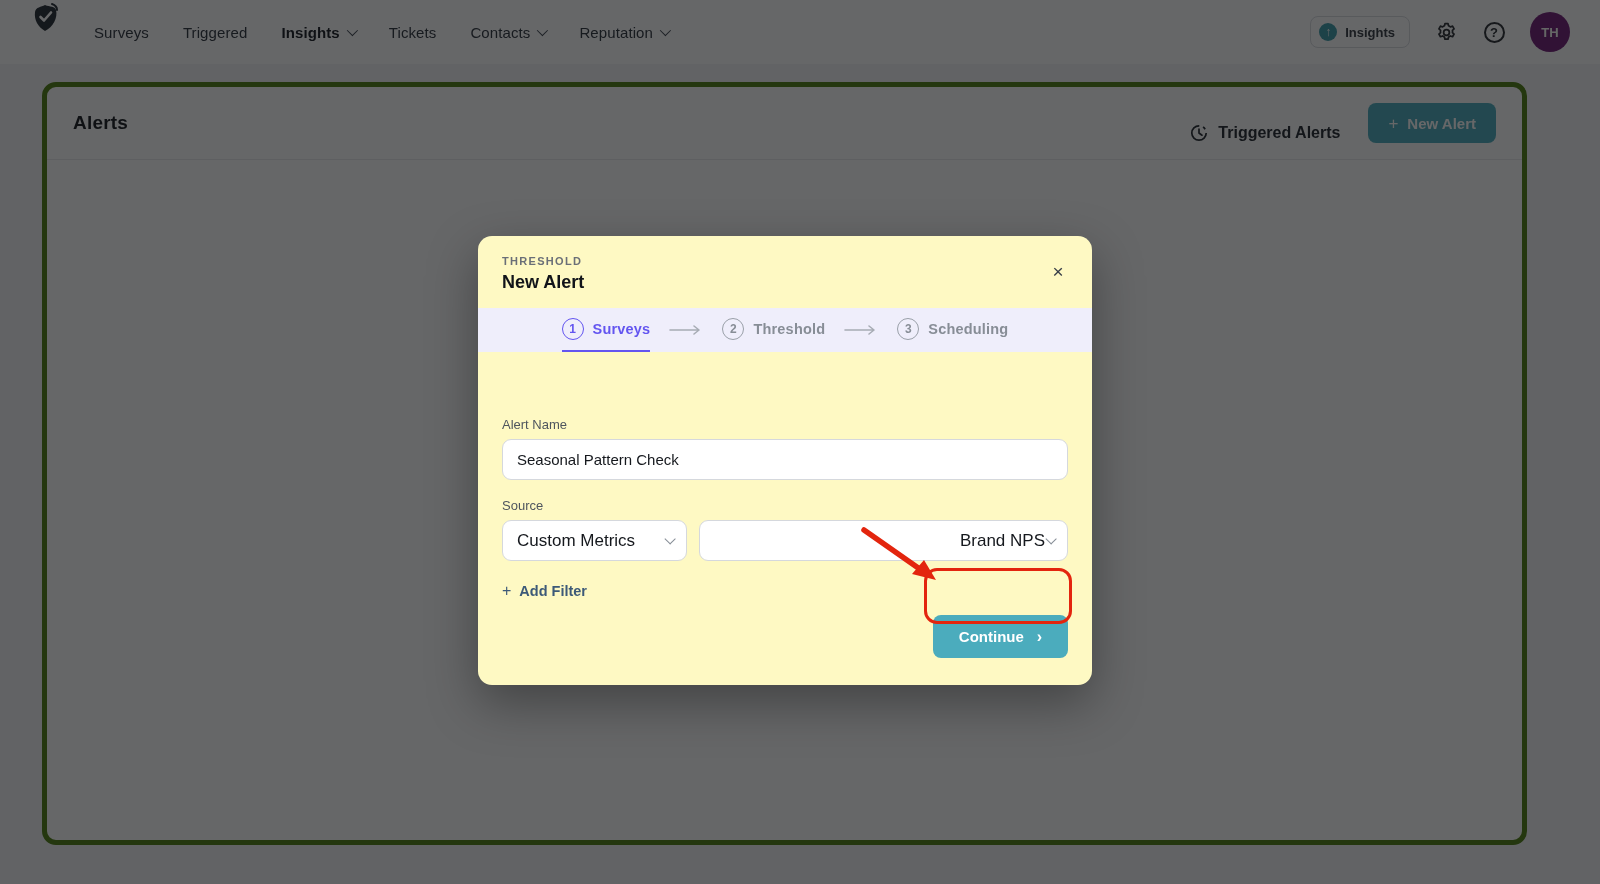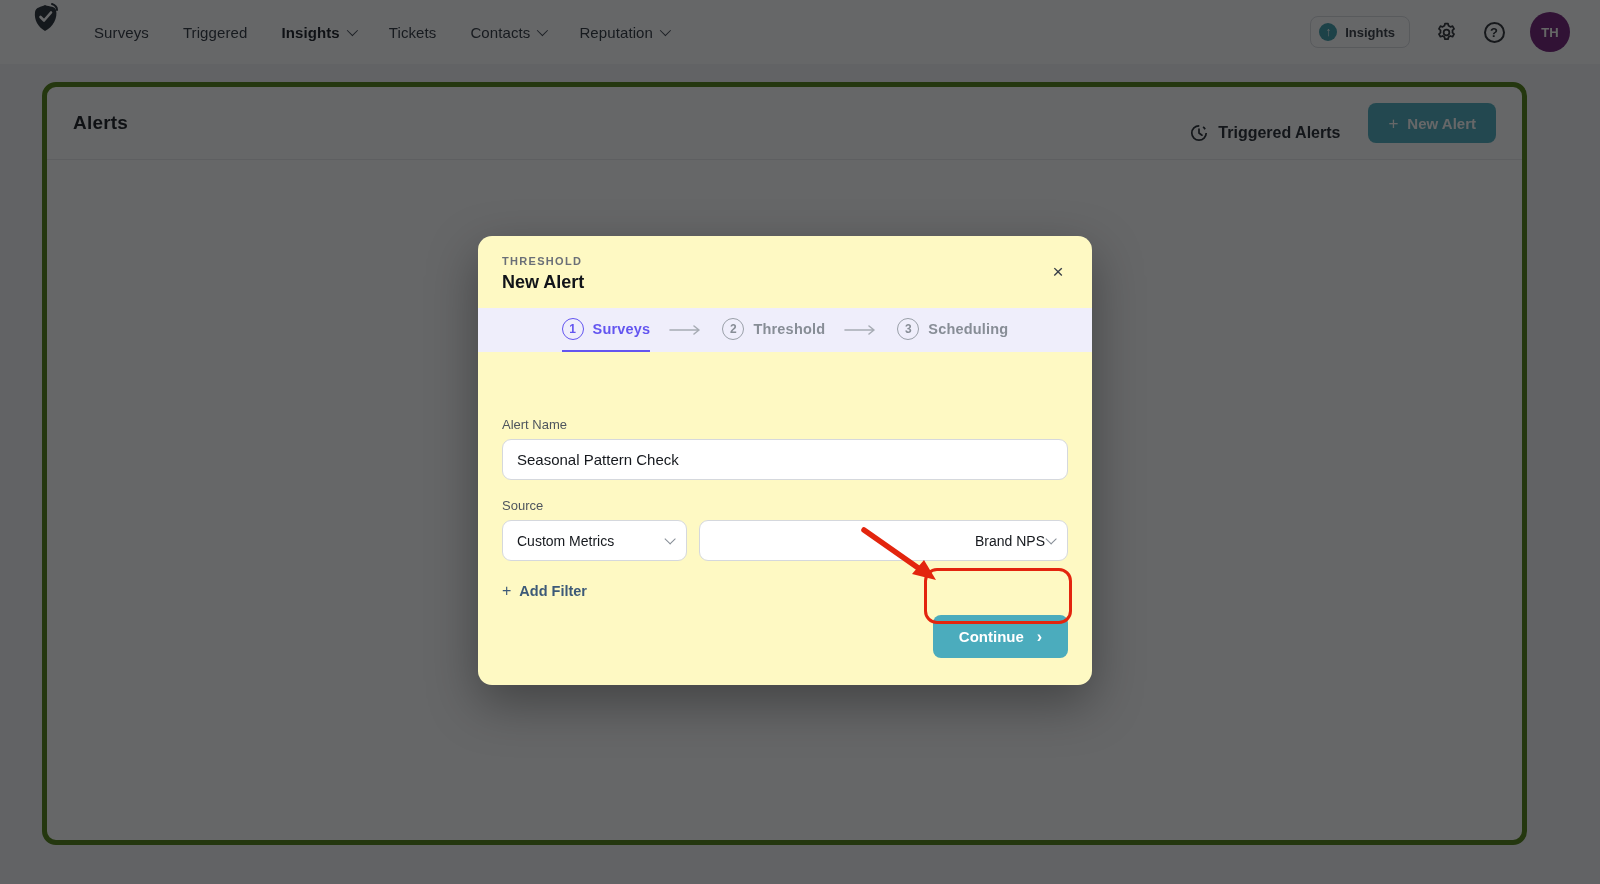--- a/index.html
+++ b/index.html
@@ -108,21 +108,21 @@
   .field-label { font-size:13px; color:#4e555e; margin-bottom:7px; }
   .text-input {
     width:100%; height:41px; border:1px solid #d5d8dd; border-radius:9px;
     padding:0 14px; font-size:15px; color:#15181d; font-family:inherit;
     outline:none; background:#fff;
   }
   .source-row { display:flex; gap:12px; margin-top:2px; }
   .select {
     height:41px; border:1px solid #d5d8dd; border-radius:9px; background:#fff;
     display:flex; align-items:center; justify-content:space-between;
-    padding:0 14px; font-size:14px; color:#15181d; cursor:pointer;
+    padding:0 14px; font-size:17px; color:#15181d; cursor:pointer;
   }
   .select-type { width:185px; }
   .select-metric { flex:1;justify-content:flex-end; }
   .select .chev { border-color:#868d96; transform:rotate(45deg) translateY(-3px); }
   .spacer18 { height:18px; }
   .add-filter {
     margin-top:21px; display:inline-flex; align-items:center; gap:8px;
     font-size:14.5px; font-weight:700; color:#3d5a78; cursor:pointer;
   }
   .add-filter .plus { font-size:16px; font-weight:400; color:#3d5a78; }

